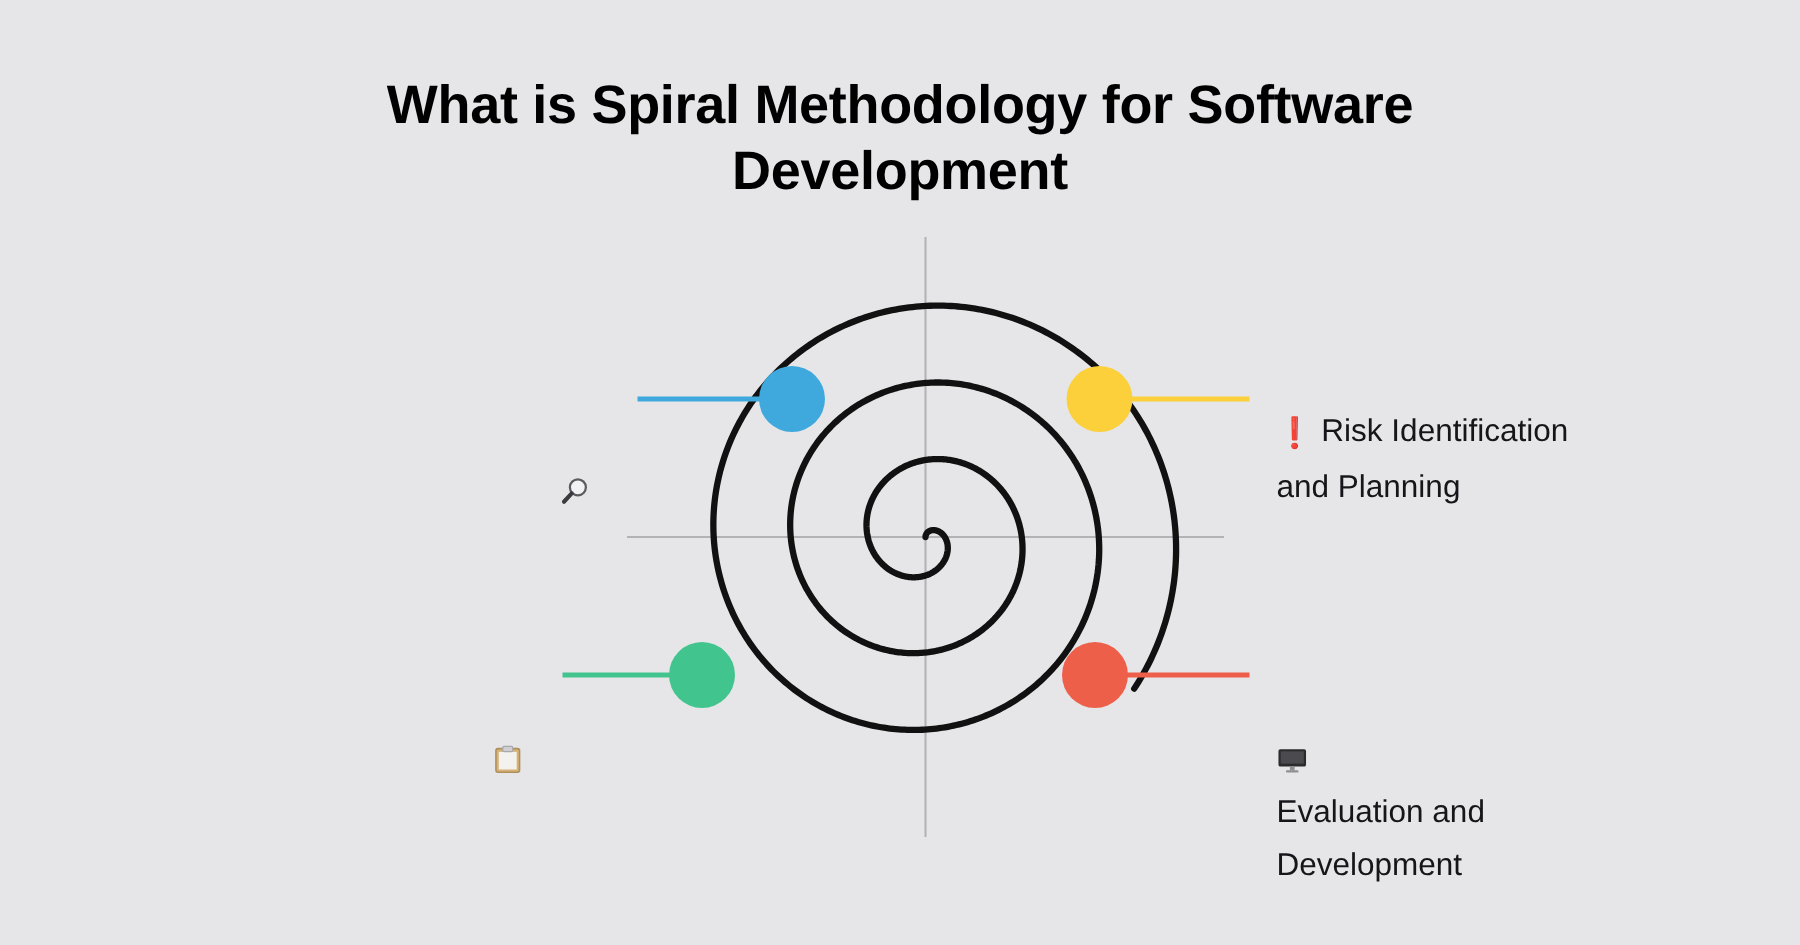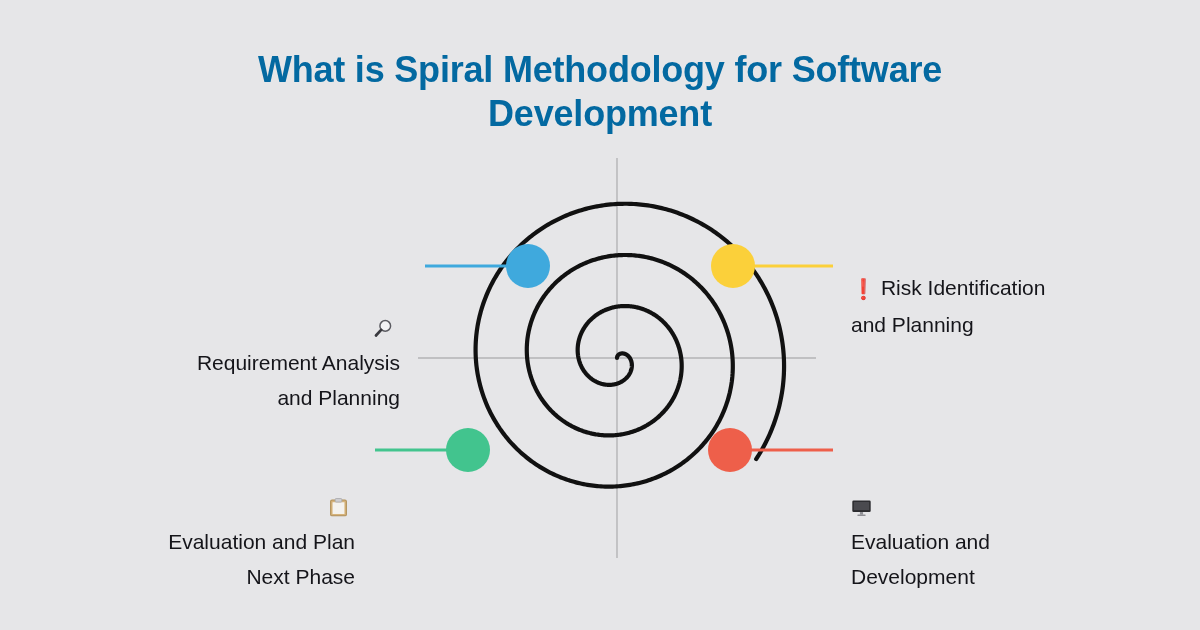--- a/index.html
+++ b/index.html
@@ -21,21 +21,21 @@
     height: 630px;
   }
   .title {
     position: absolute;
     left: 0;
     top: 48px;
     width: 1200px;
     text-align: center;
     font-size: 36px;
     font-weight: bold;
-    color: #0369a1;
+    color: #000000;
     line-height: 44px;
     letter-spacing: -0.2px;
   }
   .title .line {
     display: block;
   }
   svg.diagram {
     position: absolute;
     left: 0;
     top: 0;
@@ -121,33 +121,31 @@
     <circle id="dot-designing-development" cx="730" cy="450" r="22" fill="#ee5f4a"></circle>
     <circle id="dot-evaluation-next-phase" cx="468" cy="450" r="22" fill="#42c48e"></circle>
   </svg>
 
   <div class="label label-left" id="label-requirement">
     <span>
       <svg class="icon-glyph" viewBox="0 0 24 24" aria-hidden="true">
         <circle cx="14" cy="9" r="6.1" fill="#f2f2f4" stroke="#5b5b61" stroke-width="1.7"></circle>
         <line x1="9.3" y1="13.6" x2="3.4" y2="20" stroke="#3a3a3f" stroke-width="3.1" stroke-linecap="round"></line>
       </svg>
-    </span><span>Requirement Analysis
-and Planning</span>
+    </span>
   </div>
 
   <div class="label label-left" id="label-evaluation">
     <span>
       <svg class="icon-glyph" viewBox="0 0 24 24" aria-hidden="true">
         <rect x="3" y="3.5" width="18" height="18" rx="1.6" fill="#d6b37a" stroke="#b08f58" stroke-width="1.2"></rect>
         <rect x="5.2" y="6" width="13.6" height="13.4" fill="#f4f2ee"></rect>
         <rect x="8.2" y="1.8" width="7.6" height="4" rx="1" fill="#cfcfd2" stroke="#a9a9ad" stroke-width="1"></rect>
       </svg>
-    </span><span>Evaluation and Plan
-Next Phase</span>
+    </span>
   </div>
 
   <div class="label label-right" id="label-risk">
     <span class="icon icon-excl">❗</span><span>Risk Identification
 and Planning</span>
   </div>
 
   <div class="label label-right" id="label-designing">
     <span>
       <svg class="icon-glyph" viewBox="0 0 24 24" aria-hidden="true">

